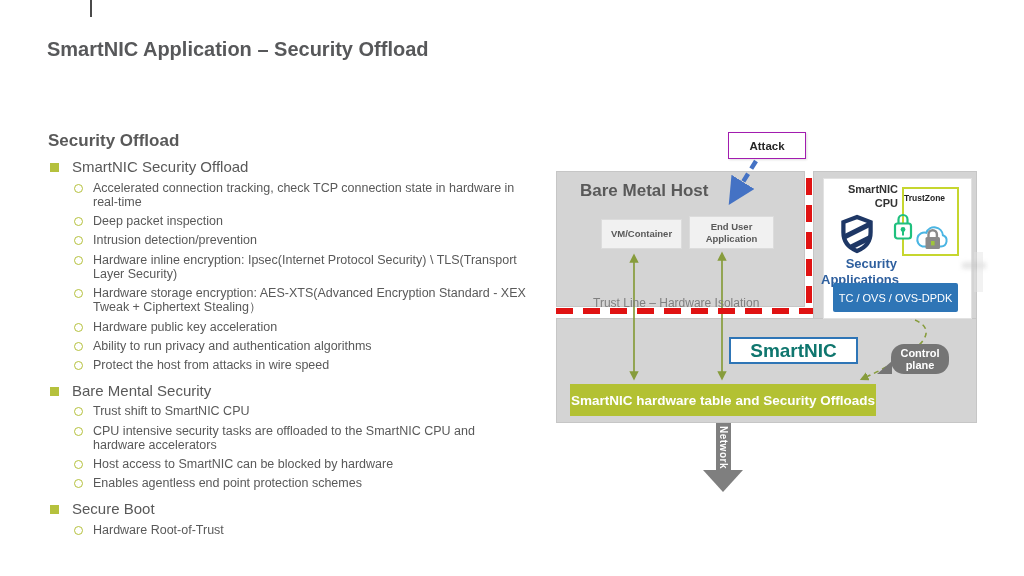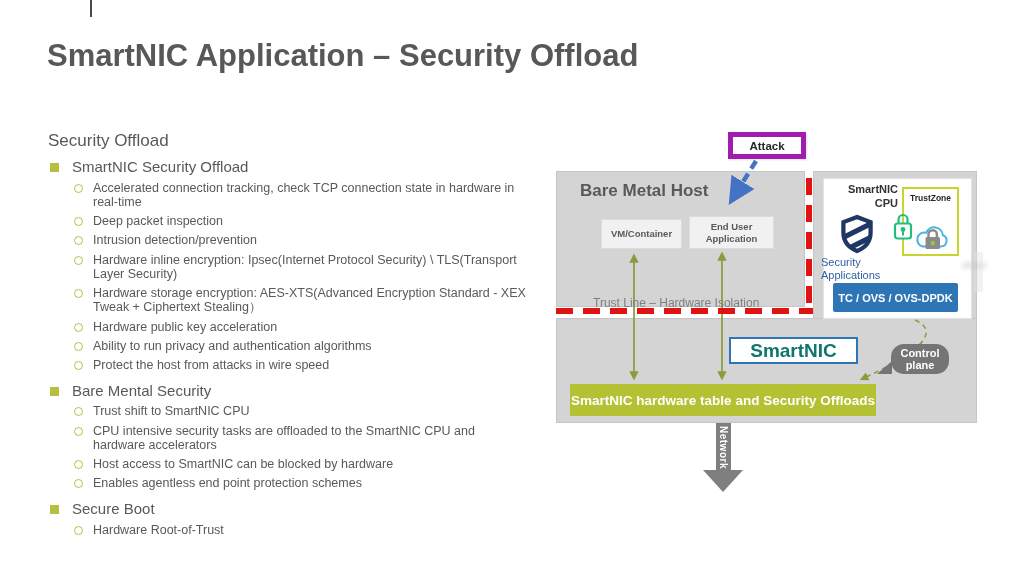--- a/index.html
+++ b/index.html
@@ -1,62 +1,62 @@
 <!DOCTYPE html>
 <html style="--text_dark: #595959; --accent_green: #b5c13d; --box_green: #b3c133; --arrow_olive: #879c3c; --red: #e01212; --blue_arrow: #4472c4; --blue_box: #2e75b6; --panel_gray: #d4d4d4; --callout_gray: #757575; --navy: #1e3765; --trust_border: #c6d62f; --lock_green: #1fc07e; --cloud_blue: #4ab5e3;"><head>
 <meta charset="utf-8">
 <style>
   html,body{margin:0;padding:0;background:#fff;}
   .slide{position:relative;width:1024px;height:576px;background:#fff;overflow:hidden;
          font-family:"Liberation Sans",sans-serif;color:#595959;}
   
   .tick{position:absolute;left:90px;top:0;width:2px;height:17px;background:#4a4a4a;}
   
-  .title{position:absolute;left:47px;top:38px;font-size:31px;font-weight:bold;color:#57585a;}
+  .title{position:absolute;left:47px;top:38px;font-size:20px;font-weight:bold;color:#57585a;}
   
   .outline{position:absolute;left:48px;top:131px;width:510px;}
-  .heading{font-size:17px;font-weight:normal;color:var(--text_dark,#595959);margin-bottom:7px;}
+  .heading{font-size:17px;font-weight:bold;color:var(--text_dark,#595959);margin-bottom:7px;}
   .sec-head{display:flex;align-items:flex-start;margin:7px 0 2px 0;}
   .sq{flex:none;width:9px;height:9px;background:var(--accent_green,#b5c13d);margin:5px 13px 0 2px;}
   .sec-title{font-size:15px;color:var(--text_dark,#595959);line-height:1.2;}
   .item{display:flex;align-items:flex-start;padding:2.5px 0;}
   .circ{flex:none;width:7px;height:7px;border:1.5px solid var(--accent_green,#b5c13d);border-radius:50%;
         margin:3px 10px 0 26px;background:transparent;}
   .itext{font-size:12.5px;line-height:1.14;color:var(--text_dark,#595959);max-width:437px;}
   
   .panel{position:absolute;background:#d4d4d4;border:1px solid #c6c6c6;box-sizing:border-box;}
   .panel-bmh{left:556px;top:171px;width:249px;height:136px;}
   .bmh-title{position:absolute;left:23px;top:9px;font-size:17px;font-weight:bold;color:#595959;}
   .panel-right{left:813px;top:171px;width:164px;height:149px;}
   .panel-lower{left:556px;top:318px;width:421px;height:105px;}
   .litebox{position:absolute;background:#f1f1f1;border:1px solid #dcdcdc;box-sizing:border-box;
            display:flex;align-items:center;justify-content:center;text-align:center;
            font-size:9.5px;font-weight:bold;color:#595959;line-height:1.25;}
   .vm-box{left:601px;top:219px;width:81px;height:30px;}
   .euser-box{left:689px;top:216px;width:85px;height:33px;padding:0 12px;}
   .attack-box{position:absolute;left:728px;top:132px;width:78px;height:27px;background:#fff;
-              border:5px solid #a21caf;box-shadow:1px 1px 2px rgba(0,0,0,.12);box-sizing:border-box;
+              border:1px solid #a21caf;box-shadow:1px 1px 2px rgba(0,0,0,.12);box-sizing:border-box;
               display:flex;align-items:center;justify-content:center;
               font-size:11.5px;font-weight:bold;color:#262626;}
   .trust-label{position:absolute;left:593px;top:296px;font-size:12px;font-weight:normal;color:#7f7f7f;}
   
   .white-box{position:absolute;left:823px;top:178px;width:149px;height:141px;background:#fff;
              border:1px solid #e2e2e2;box-sizing:border-box;}
   .cpu-title{position:absolute;left:826px;top:183px;width:72px;text-align:right;
              font-size:11px;font-weight:bold;color:#333;line-height:1.25;}
   .tz-box{position:absolute;left:902px;top:187px;width:57px;height:69px;background:#fff;
           border:2px solid var(--trust_border,#c6d62f);box-sizing:border-box;}
-  .tz-label{position:absolute;left:0;top:4px;width:100%;text-align:center;
+  .tz-label{position:absolute;left:0;top:4px;width:100%;
             font-size:8.5px;font-weight:bold;color:#262626;}
   .icon{position:absolute;}
-  .secapps{position:absolute;left:821px;top:256px;width:76px;text-align:left;
-           font-size:11px;font-weight:400;color:#2e5f9e;line-height:1.2;}
+  .secapps{position:absolute;left:821px;top:256px;width:76px;text-align:right;
+           font-size:13px;font-weight:700;color:#2e5f9e;line-height:1.2;}
   .tc-box{position:absolute;left:833px;top:283px;width:125px;height:29px;background:var(--blue_box,#2e77ad);
           border-radius:2px;display:flex;align-items:center;justify-content:center;
-          font-size:11px;font-weight:bold;color:#fff;}
+          font-size:11px;font-weight:normal;color:#fff;}
   
   .snic-box{position:absolute;left:729px;top:337px;width:129px;height:27px;background:#fff;
             border:2px solid var(--blue_box,#2e75b6);box-sizing:border-box;
             display:flex;align-items:center;justify-content:center;
             font-size:19px;font-weight:bold;color:#0f766e;}
   .green-box{position:absolute;left:570px;top:384px;width:306px;height:32px;background:var(--box_green,#b3c133);
              display:flex;align-items:center;justify-content:center;
              font-size:13.5px;font-weight:bold;color:#fff;}
   .cp-callout{position:absolute;left:891px;top:344px;width:58px;height:30px;background:#757575;
               display:flex;align-items:center;justify-content:center;text-align:center;

